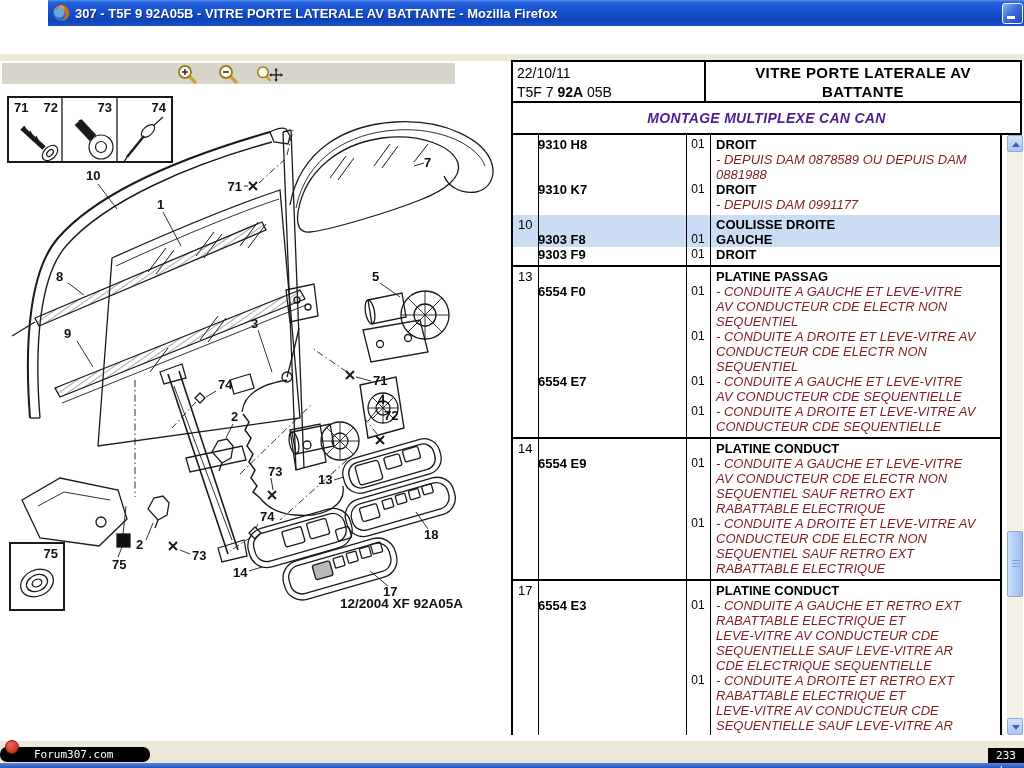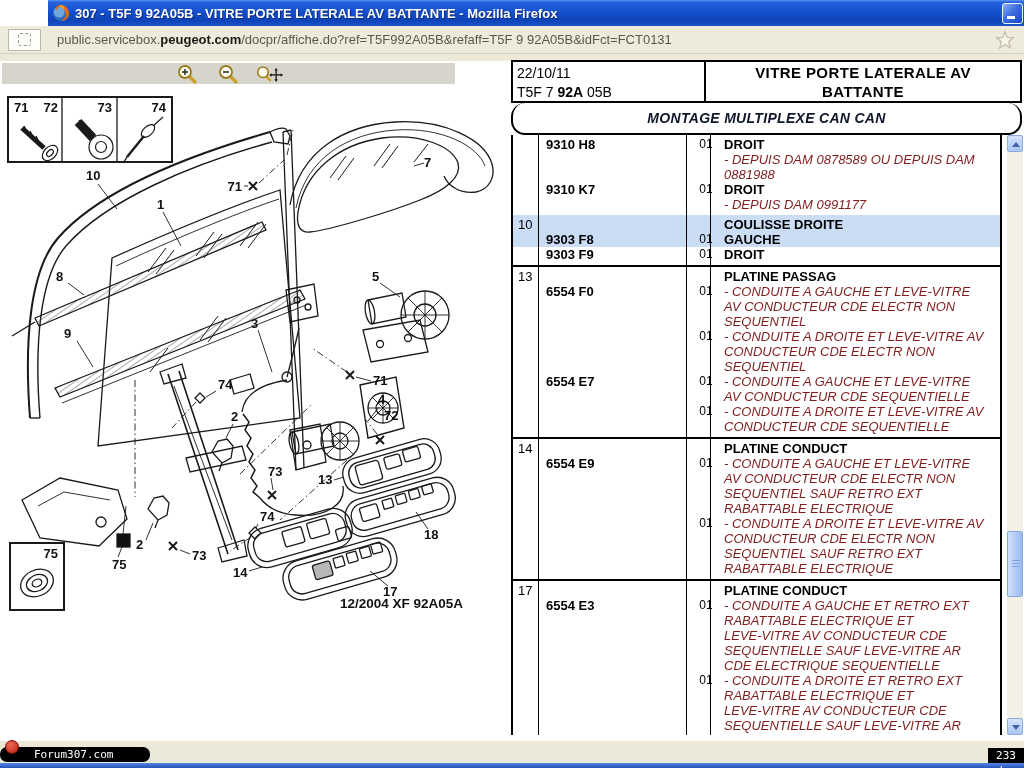--- a/index.html
+++ b/index.html
@@ -49,30 +49,30 @@
   .thead { position:absolute; left:511px; top:60px; width:511px; height:43px;
     border:2px solid #000; background:#fff; display:flex; }
   .th-left { width:193px; border-right:2px solid #000; padding:2px 0 0 4px; font-size:14px; line-height:19px; }
   .th-left b { font-weight:bold; }
   .th-right { flex:1; text-align:center; font-weight:bold; font-size:15px; line-height:19px;
     letter-spacing:.4px; padding:1px 32px 0; }
   .montage { position:absolute; left:511px; top:103px; width:511px; height:32px;
     border:2px solid #000; border-top:none; background:#fff;
     display:flex; align-items:center; justify-content:center;
     font-weight:bold; font-style:italic; font-size:14px; letter-spacing:.3px; }
-  .green { color:#0f172a;border-radius:14px; }
+  .green { color:#4c1d95; }
 
   .tbody { position:absolute; left:511px; top:135px; width:491px; height:600px;
     border-left:2px solid #000; border-right:2px solid #000; background:#fff; overflow:hidden; }
   .grp { position:relative; border-bottom:2px solid #000; padding:2px 0 3px; }
   .grp .vl { position:absolute; top:0; bottom:0; width:1px; background:#000; }
   .vl1 { left:25px; } .vl2 { left:173px; } .vl3 { left:197px; }
   .trow { display:flex; font-size:13px; line-height:15px; }
   .c-num { width:25px; padding-left:5px; }
-  .c-ref { width:148px; font-weight:bold;margin-left:8px; }
+  .c-ref { width:148px; font-weight:bold; }
   .c-qty { width:24px; text-align:center; font-size:12px; }
   .c-desc { flex:1; padding-left:6px; font-weight:bold; }
   .entry { display:flex; font-size:13px; line-height:15px; cursor:pointer; }
   .dwrap { flex:1; padding-left:6px; }
   .dname { font-weight:bold; }
   .ddesc { font-style:italic; color:#7f1d1d; white-space:pre-line; }
   .ddesc:empty, .dname:empty { display:none; }
   .hl { background:#cbdcf5; padding-top:2px; margin-top:-2px; }
   .grp.g10 { padding-top:0; }
 
@@ -119,29 +119,20 @@
       <div class="wbtn">
           <div class="glyph-min"></div>
         </div>
       <div class="wbtn">
           <div class="glyph-rest"></div>
         </div>
       <div class="wbtn close">✕</div>
     </div>
   </div>
 
-  <div class="urlbar">
-    <div class="favbox">
-        <div class="favdash"></div>
-      </div>
-    <div class="urltext"><span>public.servicebox.</span><b>peugeot.com</b><span>/docpr/affiche.do?ref=T5F992A05B&amp;refaff=T5F 9 92A05B&amp;idFct=FCT0131</span></div>
-    <svg class="star" viewBox="0 0 24 24">
-      <path d="M12 3 L14.6 9.2 L21 9.6 L16 13.8 L17.8 20.5 L12 16.8 L6.2 20.5 L8 13.8 L3 9.6 L9.4 9.2 Z" fill="#f7f4e8" stroke="#c4bfaa" stroke-width="1.4"></path>
-    </svg>
-  </div>
 
   <div class="topstrip"></div>
 
   <div class="dtoolbar">
     <div class="tbtn">
       <svg width="24" height="20" viewBox="0 0 24 20">
         <line x1="13" y1="12" x2="19" y2="18" stroke="#c8a32a" stroke-width="3.2" stroke-linecap="round"></line>
         <circle cx="9" cy="8" r="6" fill="#fffdf0" stroke="#9a7c1e" stroke-width="1.8"></circle>
         <line x1="6" y1="8" x2="12" y2="8" stroke="#333" stroke-width="1.6"></line>
         <line x1="9" y1="5" x2="9" y2="11" stroke="#333" stroke-width="1.6"></line>

